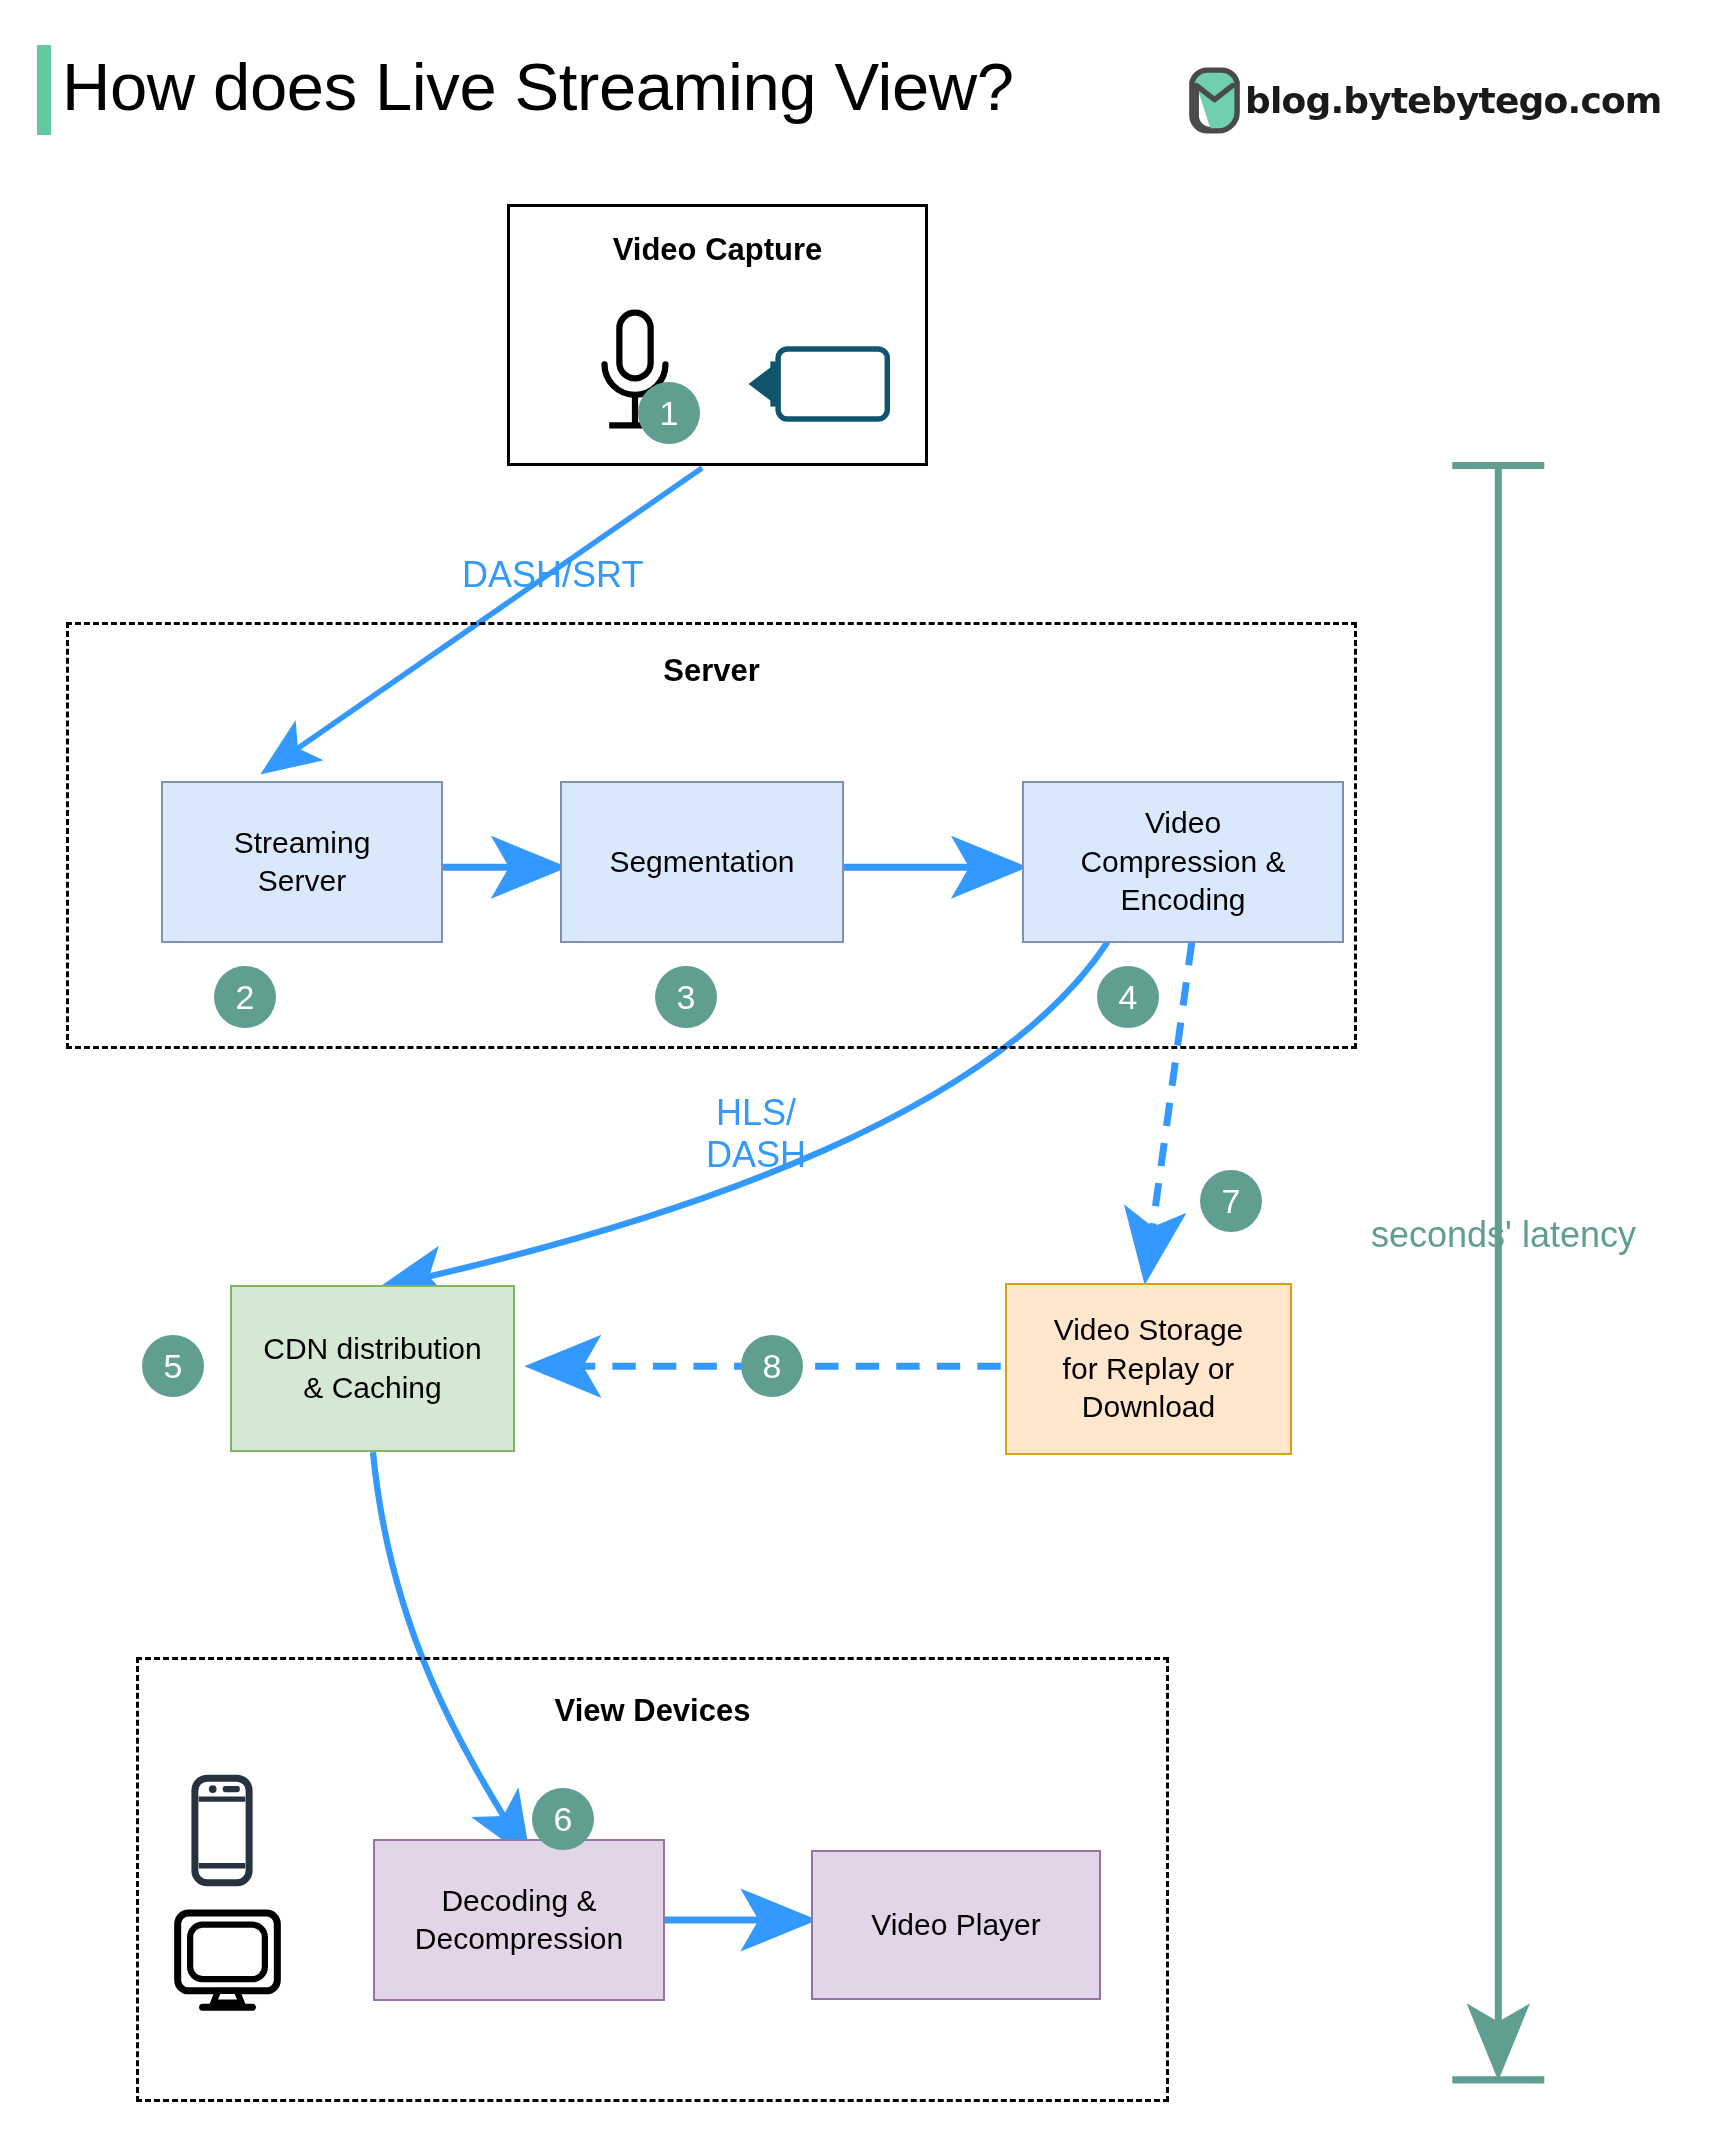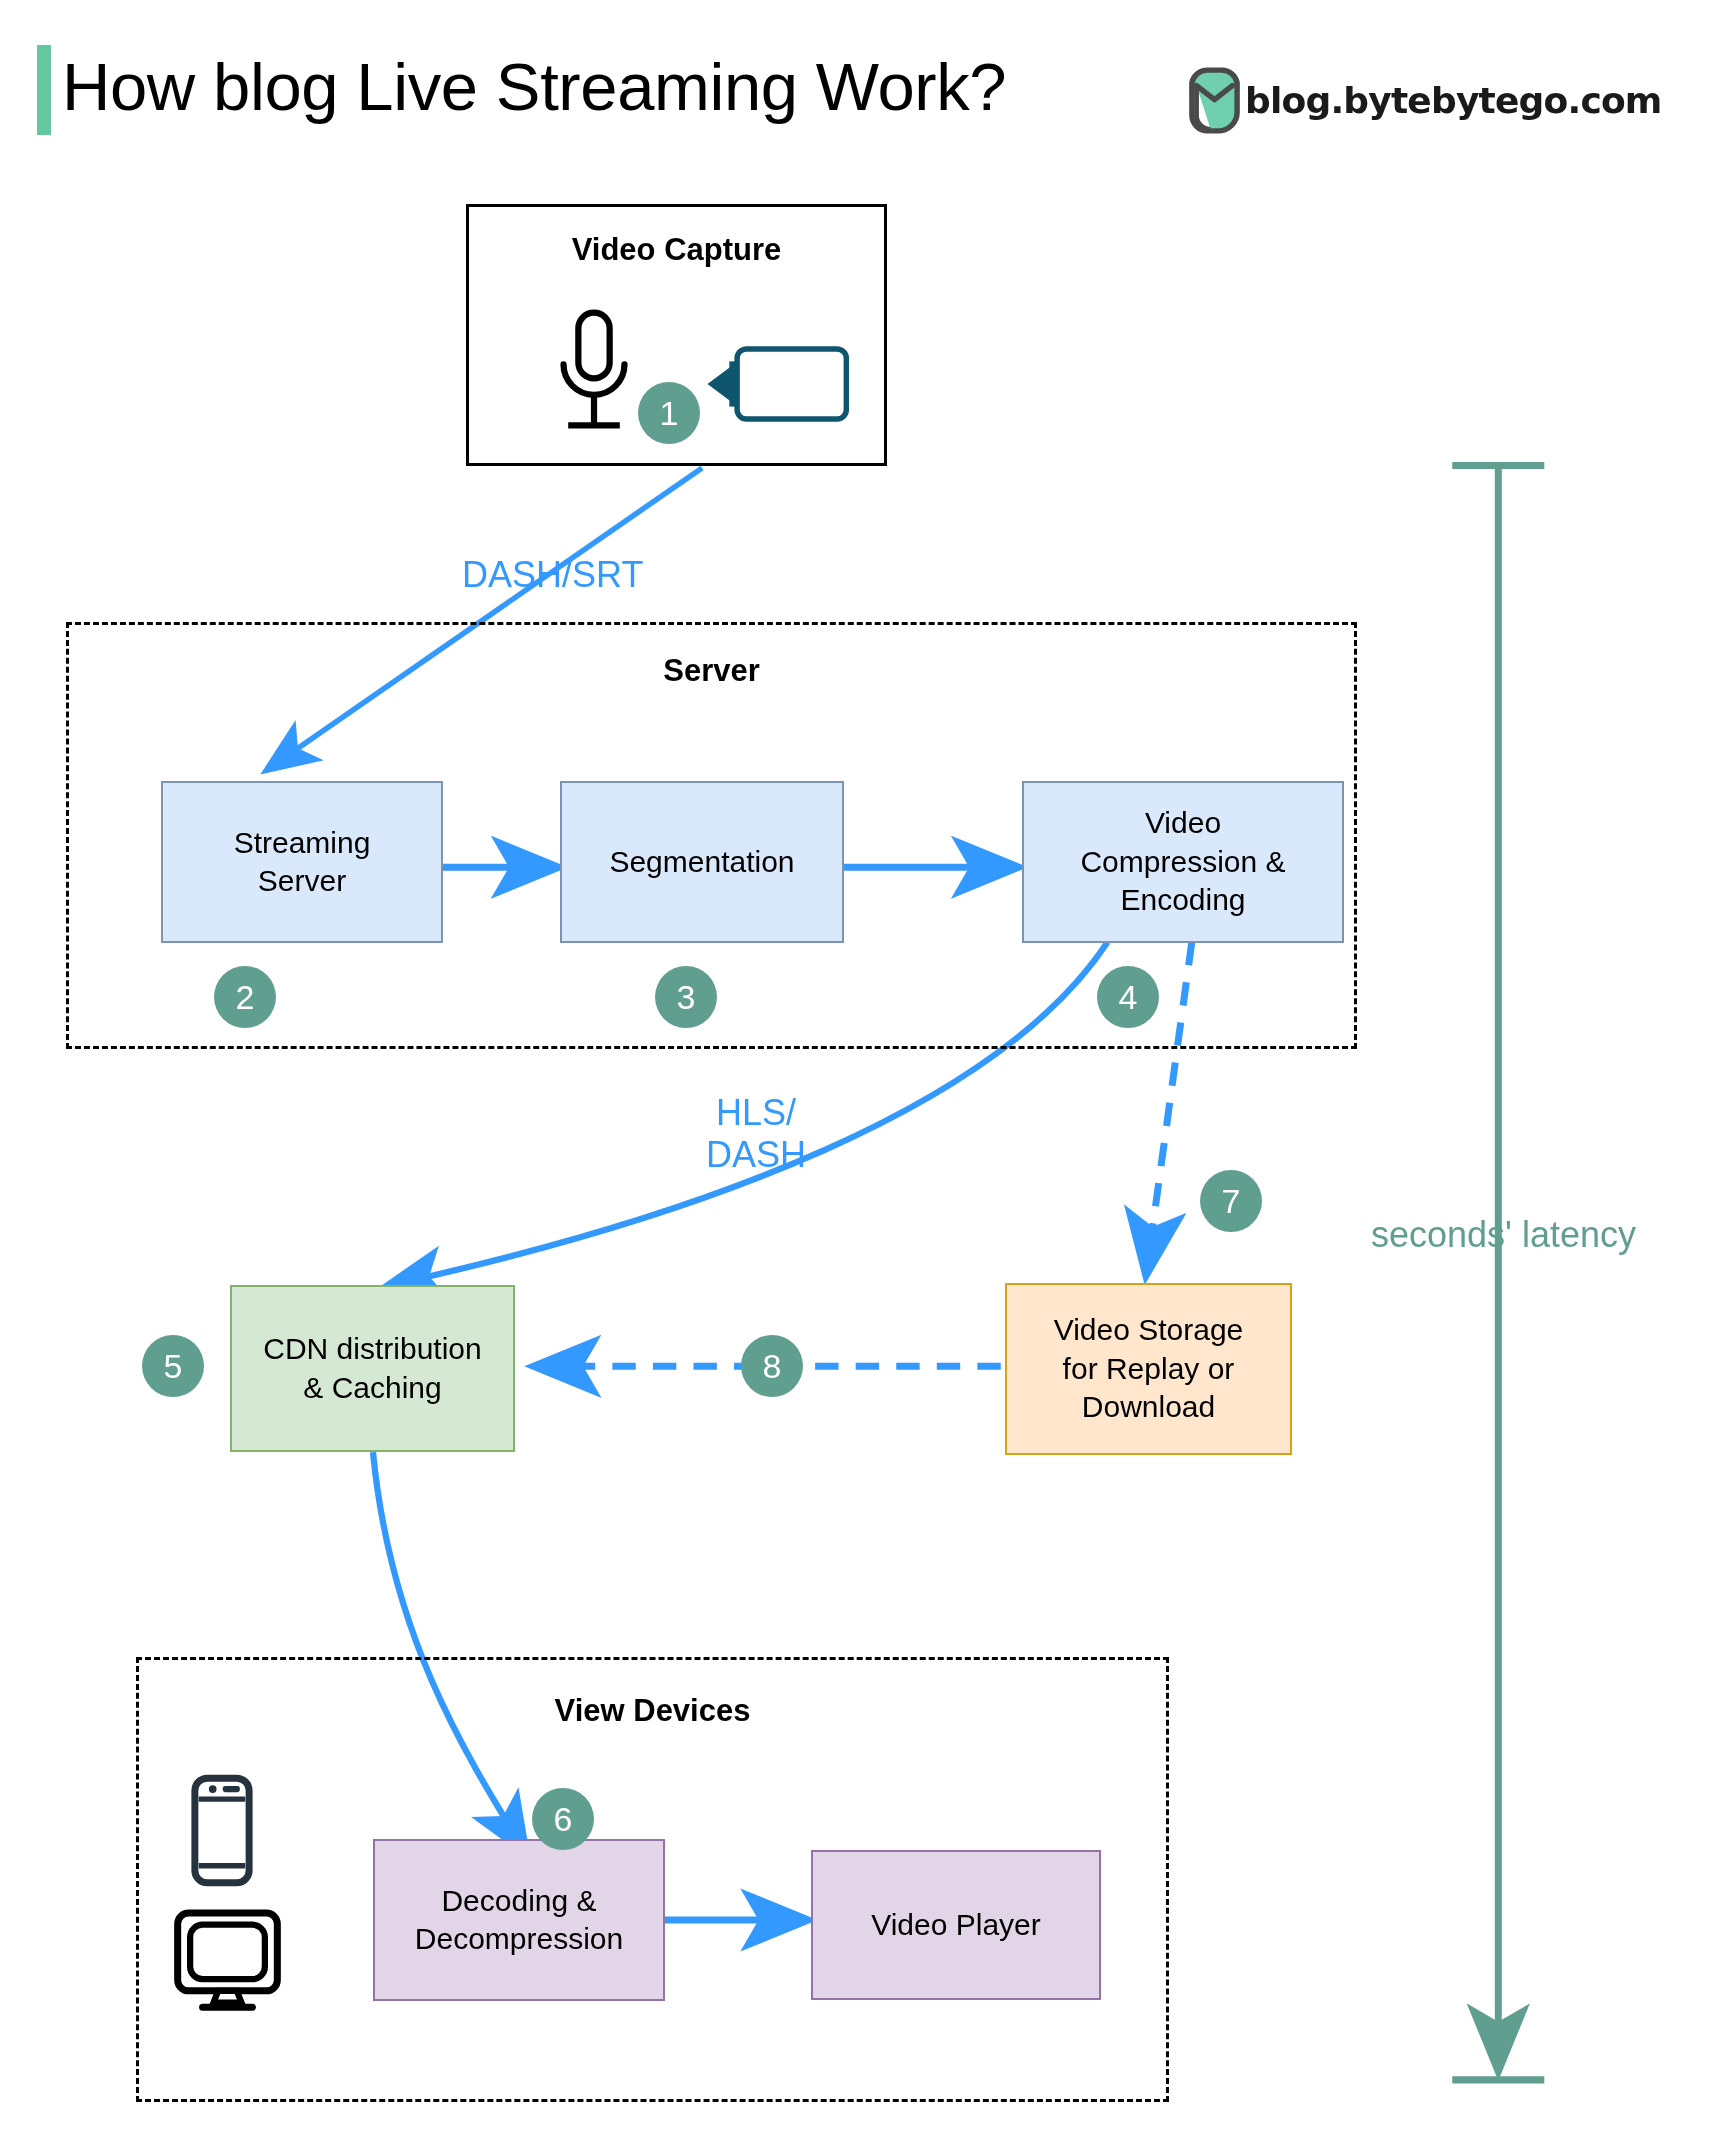--- a/index.html
+++ b/index.html
@@ -89,21 +89,21 @@
     width: 100%;
     text-align: center;
     font-size: 31px;
     font-weight: bold;
     color: #000000;
   }
 
   
   #capture-box {
     position: absolute;
-    left: 466px;
+    left: 507px;
     top: 204px;
     width: 421px;
     height: 262px;
     box-sizing: border-box;
     border: 3.1px solid #000000;
     background: #ffffff;
   }
   #capture-title {
     position: absolute;
     top: 25px;
@@ -158,21 +158,21 @@
   }
   .icon-svg { position: absolute; }
 </style>
 </head>
 <body>
 
 <div id="page">
 
   <div id="title-bar">
     <div id="title-accent"></div>
-    <div id="page-title">How blog Live Streaming Work?</div>
+    <div id="page-title">How does Live Streaming View?</div>
     <div id="brand">
       <svg id="brand-logo" viewBox="0 0 78 86">
         <path d="M10 20 A20 20 0 0 1 30 4 L48 4 A20 20 0 0 1 68 20 L68 58 A24 24 0 0 1 44 82 L30 82 A20 20 0 0 1 10 62 Z" fill="#6fcfae" stroke="#4a4a4a" stroke-width="7" stroke-linejoin="round"></path>
         <path d="M16 24 L39 42 L62 24" fill="none" stroke="#4a4a4a" stroke-width="7" stroke-linecap="round" stroke-linejoin="round"></path>
         <path d="M16 24 L16 62 A18 18 0 0 0 34 80" fill="#ffffff" stroke="none"></path>
         <path d="M16 24 L16 62 A18 18 0 0 0 34 80" fill="none" stroke="#4a4a4a" stroke-width="6"></path>
       </svg>
       <span id="brand-text">blog.bytebytego.com</span>
     </div>
   </div>

